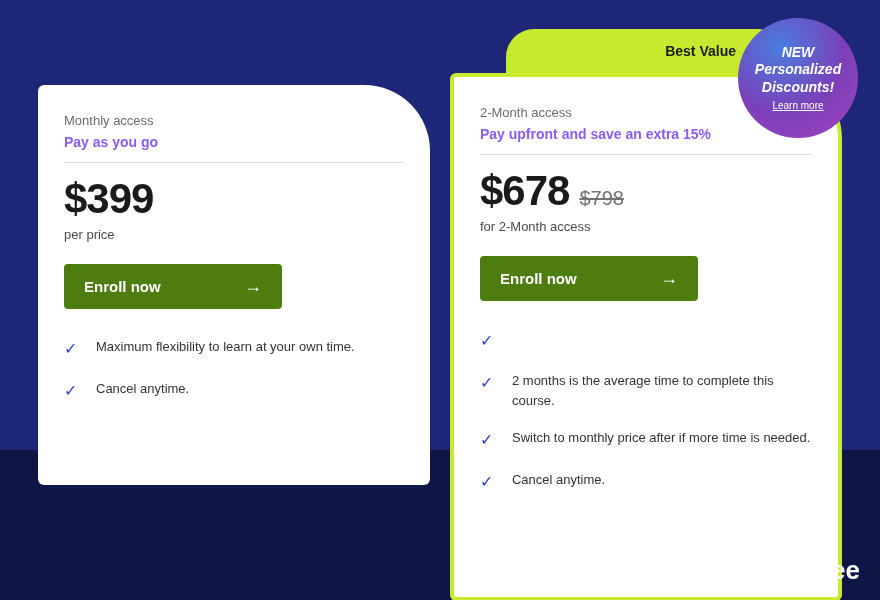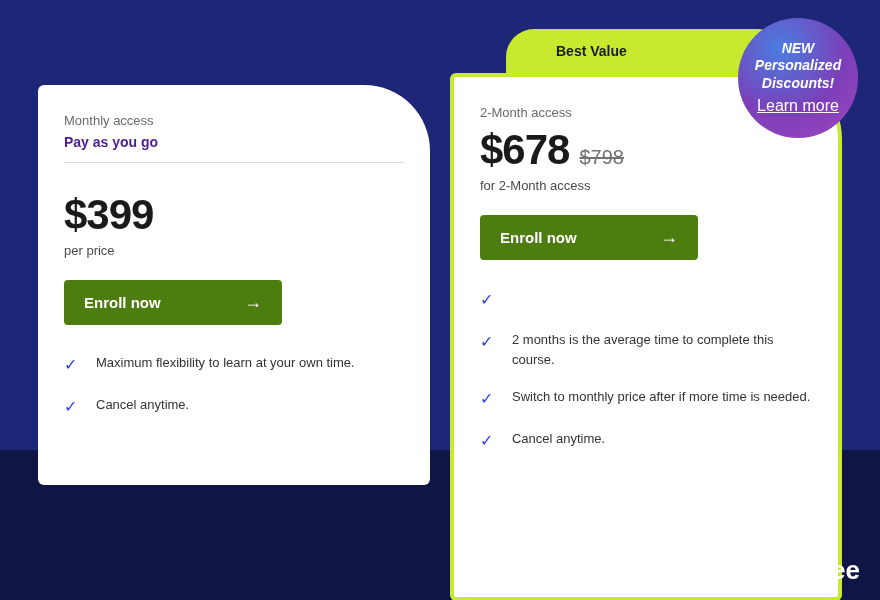--- a/index.html
+++ b/index.html
@@ -45,34 +45,34 @@
       top: -48px;
       left: 50%;
       transform: translateX(-50%);
       background: #c8ea2e;
       color: #1a1a1a;
       padding: 14px 50px;
       border-radius: 28px 28px 0 0;
       font-size: 14px;
       font-weight: 600;
       width: 280px;
-      text-align: left;
+      text-align: right;
     }
     .plan-label {
       color: #6b6b6b;
       font-size: 13px;
       margin-bottom: 6px;
     }
     .plan-subtitle {
-      color: #4c1d95;
+      color: #8b5cf6;
       font-weight: 700;
       font-size: 14px;
       padding-bottom: 12px;
       border-bottom: 1px solid #dcdcdc;
-      margin-bottom: 28px;
+      margin-bottom: 12px;
     }
     .price-row {
       display: flex;
       align-items: baseline;
       gap: 10px;
       margin-bottom: 4px;
     }
     .price {
       font-size: 42px;
       font-weight: 800;
@@ -134,21 +134,21 @@
       align-items: center;
       justify-content: center;
       text-align: left;
       font-weight: 700;
       font-style: italic;
       font-size: 14px;
       line-height: 1.25;
       z-index: 5;
     }
     .promo-badge .learn {
-      font-size: 16px;
+      font-size: 10px;
       font-weight: 400;
       text-decoration: underline;
       font-style: normal;
       margin-top: 4px;
     }
     .brand {
       position: absolute;
       bottom: 14px;
       right: 20px;
       display: flex;
@@ -209,20 +209,21 @@
     </div>
     <div class="feature">
       <span class="check">✓</span>
       <span>Cancel anytime.</span>
     </div>
   </div>
 
   <div class="card card-right">
     <div class="best-value-tab">Best Value</div>
     <div class="plan-label">2-Month access</div>
+    <div class="plan-subtitle">Pay upfront and save an extra 15%</div>
     <div class="price-row">
       <div class="price">$678</div>
       <div class="price-strike">$798</div>
     </div>
     <div class="price-sub">for 2-Month access</div>
     <button class="enroll-btn">
       <span>Enroll now</span>
       <span class="arrow">→</span>
     </button>
     <div class="right-features">

